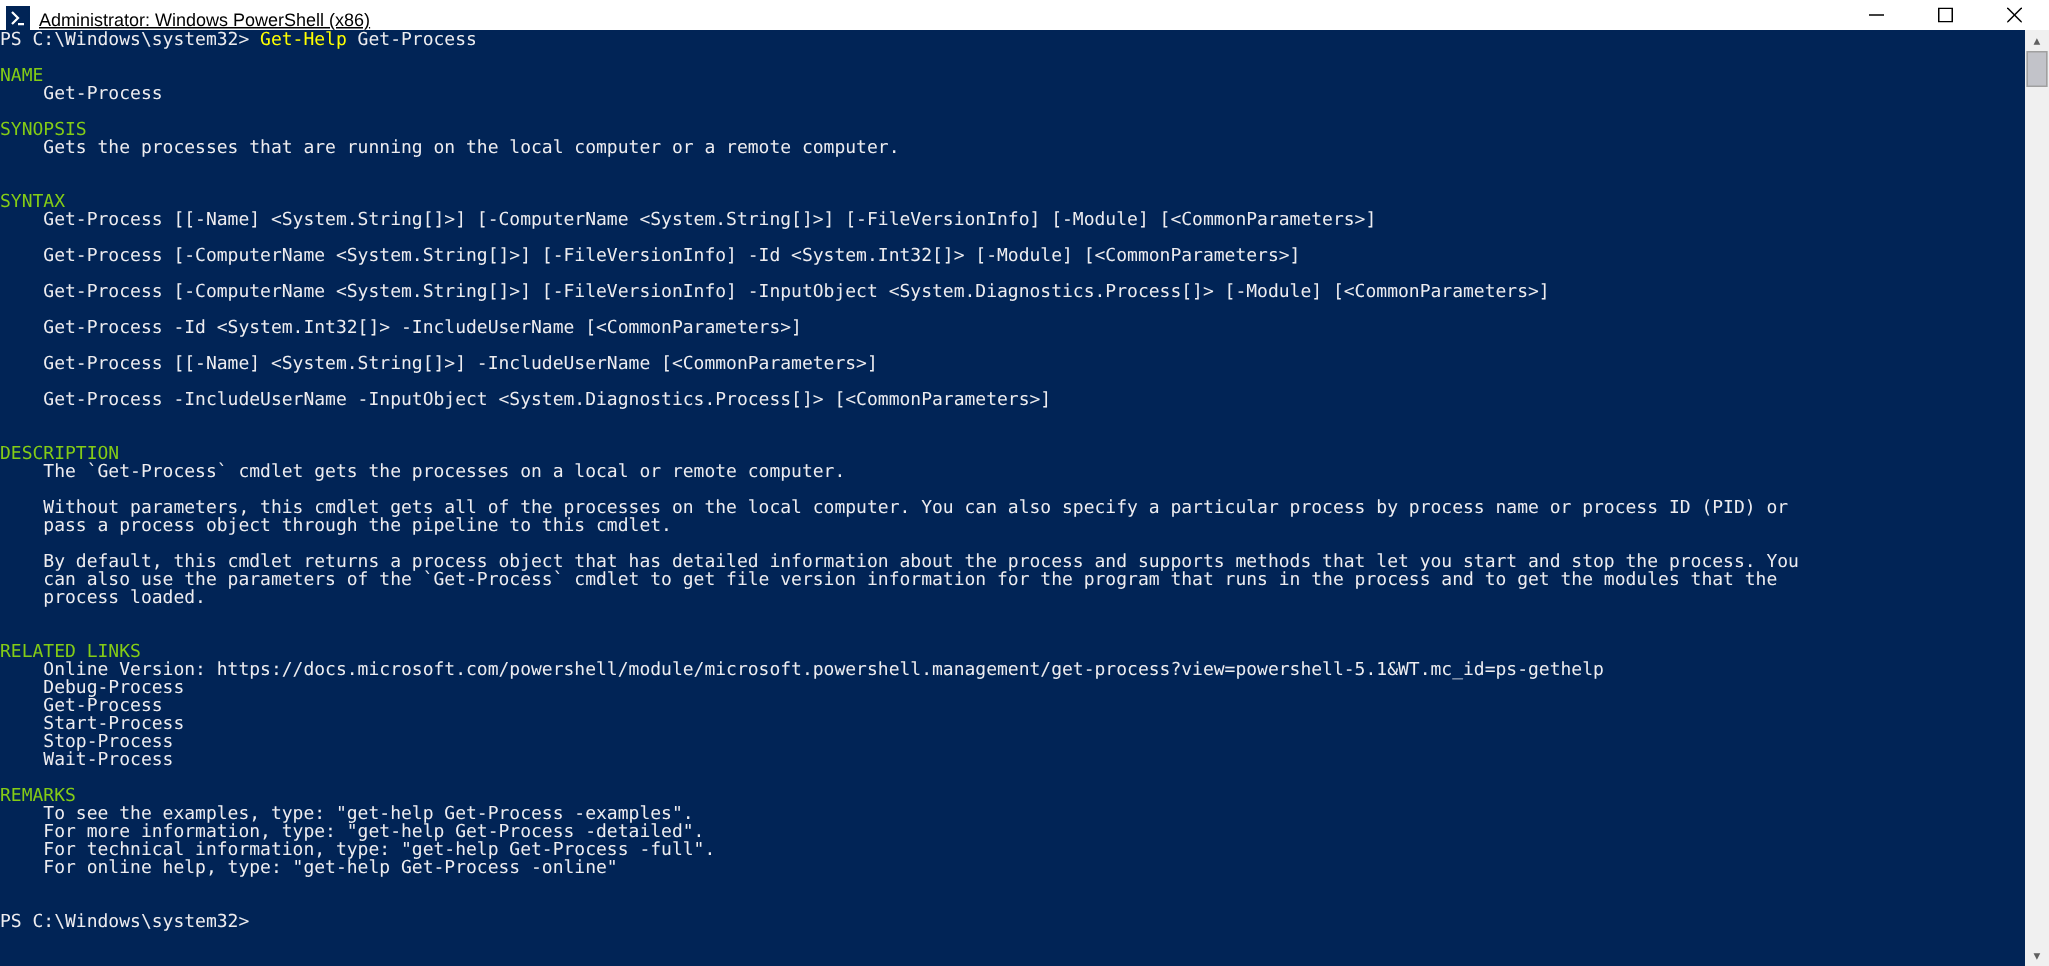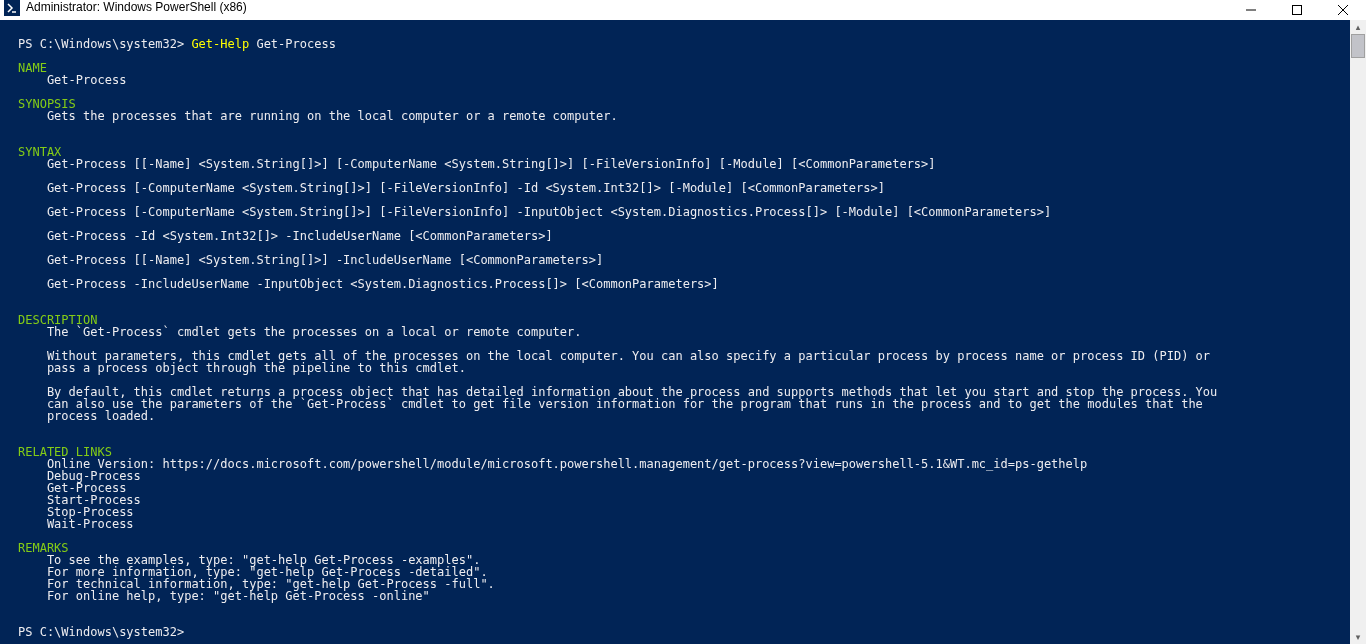--- a/index.html
+++ b/index.html
@@ -10,24 +10,25 @@
       height: 644px;
       overflow: hidden;
       display: flex;
       flex-direction: column;
     }
     
     .titlebar {
       height: 20px;
       background: #ffffff;
       display: flex;
-      align-items: flex-start;
+      align-items: flex-end;
       border-bottom: 0;
       font-size: 12px;
       color: #000;
+      text-decoration: underline;
     }
     .titlebar .icon {
       width: 16px;
       height: 16px;
       margin: 0 4px 0 4px;
       background: #012456;
       display: flex;
       align-items: center;
       justify-content: center;
       position: relative;
@@ -52,21 +53,21 @@
       min-height: 0;
     }
     .console {
       flex: 1;
       background: #012456;
       color: #eeedf0;
       font-family: Consolas, "Lucida Console", monospace;
       font-size: 12px;
       line-height: 12px;
       white-space: pre;
-      padding: 18px;
+      padding: 0;
       overflow: hidden;
     }
     .scrollbar {
       width: 16px;
       background: #f0f0f0;
       position: relative;
     }
     .scroll-thumb {
       position: absolute;
       top: 14px;

